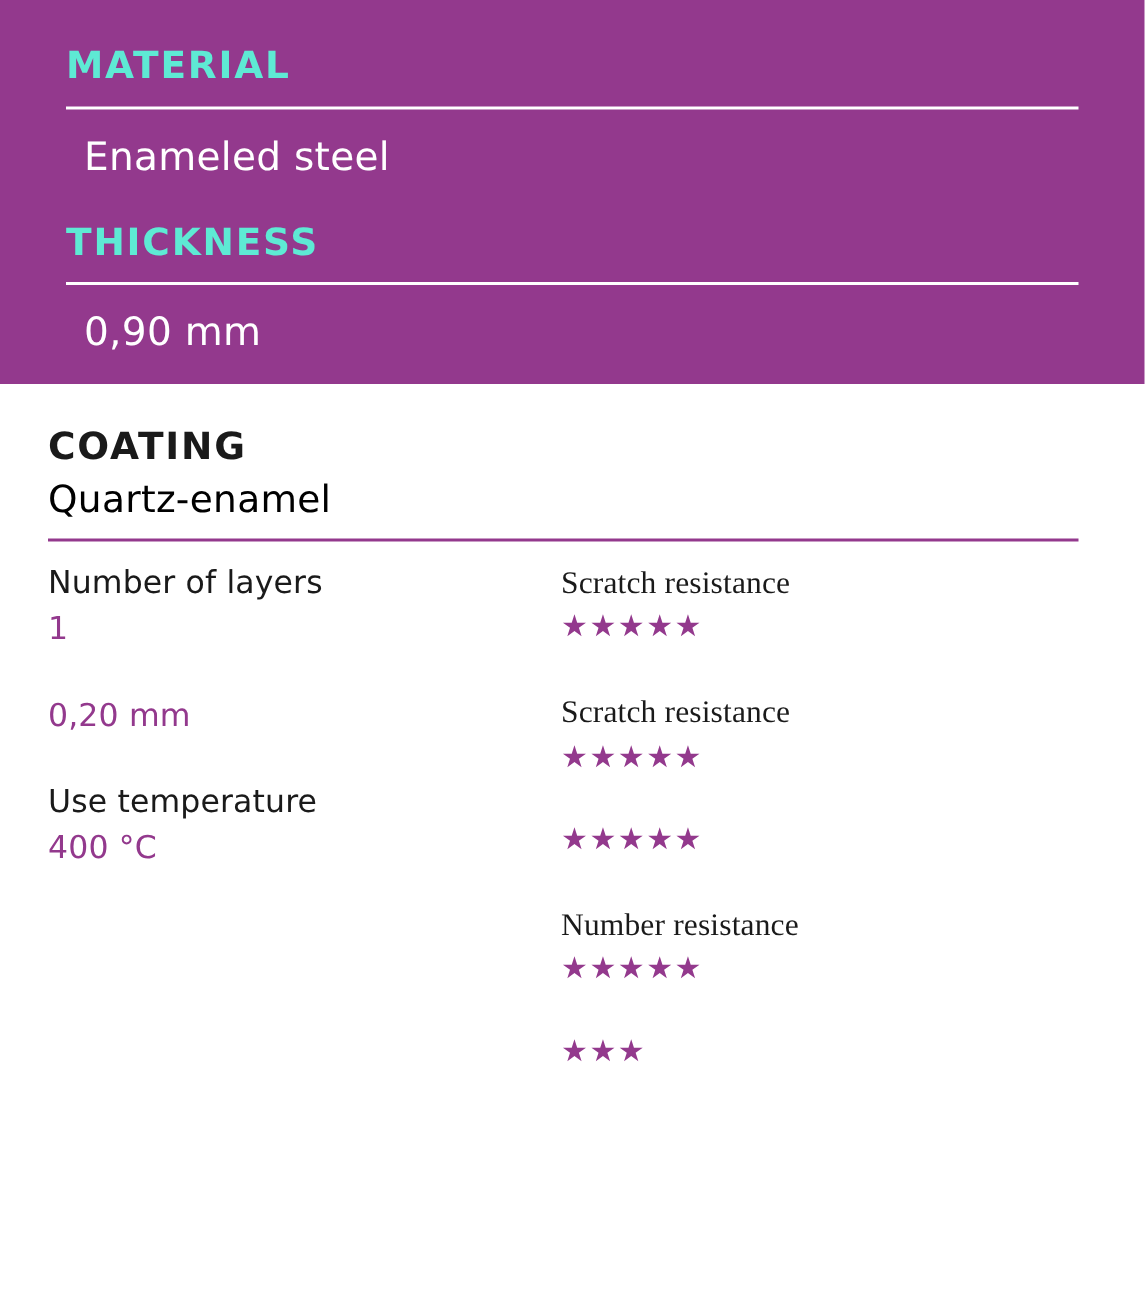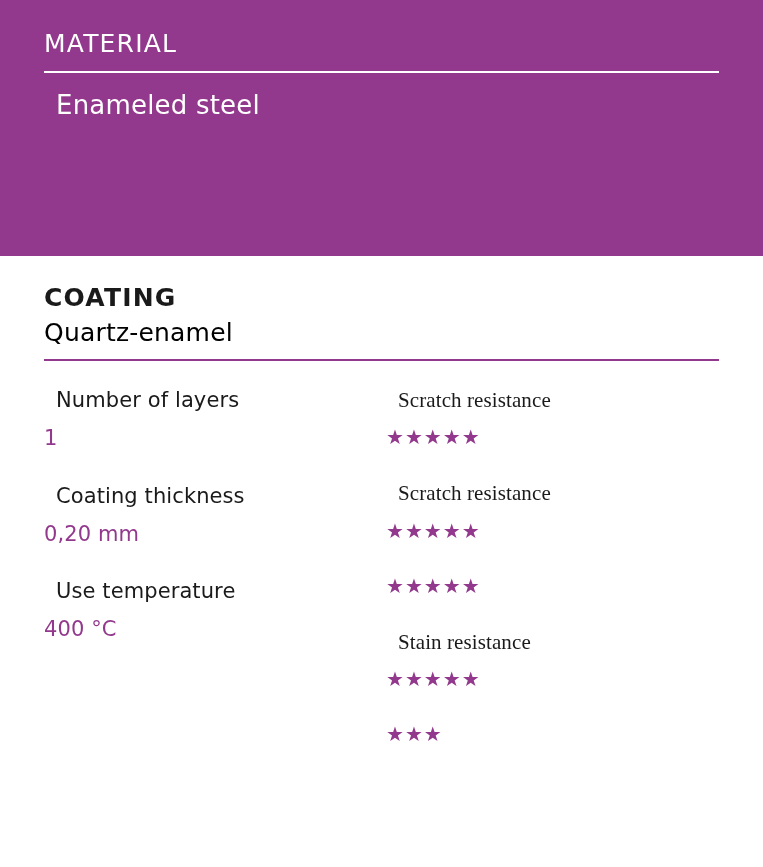--- a/index.html
+++ b/index.html
@@ -21,23 +21,23 @@
   }
 
   
   .top-panel {
     background: #93398d;
     padding: 30px 44px 22px 44px;
     box-sizing: border-box;
     height: 256px;
   }
   .top-label {
-    color: #ffffff;
+    color: #5eead4;
     font-size: 25px;
-    font-weight: normal;
+    font-weight: bold;
     letter-spacing: 1.2px;
     line-height: 1.1;
     margin: 0;
   }
   .top-rule {
     border: 0;
     border-top: 2px solid #ffffff;
     margin: 13px 0 0 0;
     width: 100%;
   }
@@ -48,21 +48,21 @@
     margin: 17px 0 0 12px;
     letter-spacing: 0.2px;
   }
   .top-block-2 {
     margin-top: 28px;
   }
 
   
   .bottom-panel {
     background: #ffffff;
-    padding: 27px 44px 10px 44px;
+    padding: 27px 44px 10px 32px;
     box-sizing: border-box;
   }
   .section-title {
     color: #1a1a1a;
     font-size: 25px;
     font-weight: bold;
     letter-spacing: 1.2px;
     margin: 0;
   }
   .coating-value {
@@ -96,21 +96,21 @@
   .entry {
     margin-bottom: 31px;
   }
   .entry:last-child {
     margin-bottom: 0;
   }
   .entry-label {
     color: #1a1a1a;
     font-size: 21px;
     line-height: 1.25;
-    margin: 12px;
+    margin: 0;
     letter-spacing: 0.1px;
   }
   .entry-value {
     color: #93398d;
     font-size: 21px;
     line-height: 1.25;
     margin: 5px 0 0 0;
     letter-spacing: 0.1px;
   }
   .stars {
@@ -127,41 +127,45 @@
 <div class="card">
 
   <div class="top-panel">
 
     <div>
       <p class="top-label">MATERIAL</p>
       <hr class="top-rule">
       <p class="top-value">Enameled steel</p>
     </div>
 
+    <div class="top-block-2">
+      <p class="top-label">THICKNESS</p>
+      <hr class="top-rule">
+      <p class="top-value">0,90 mm</p>
+    </div>
 
   </div>
 
   <div class="bottom-panel">
 
     <p class="section-title">COATING</p>
     <p class="coating-value">Quartz-enamel</p>
 
     <hr class="char-rule">
 
     <div class="columns">
 
       <div class="col-left">
 
         <div class="entry">
           <p class="entry-label">Number of layers</p>
           <p class="entry-value">1</p>
         </div>
 
         <div class="entry">
-          <p class="entry-label">Coating thickness</p>
           <p class="entry-value">0,20 mm</p>
         </div>
 
         <div class="entry">
           <p class="entry-label">Use temperature</p>
           <p class="entry-value">400 °C</p>
         </div>
 
       </div>
 
@@ -175,21 +179,21 @@
         <div class="entry">
           <p class="entry-label">Scratch resistance</p>
           <p class="stars">★★★★★</p>
         </div>
 
         <div class="entry">
           <p class="stars">★★★★★</p>
         </div>
 
         <div class="entry">
-          <p class="entry-label">Stain resistance</p>
+          <p class="entry-label">Number resistance</p>
           <p class="stars">★★★★★</p>
         </div>
 
         <div class="entry">
           <p class="stars">★★★</p>
         </div>
 
       </div>
 
     </div>

